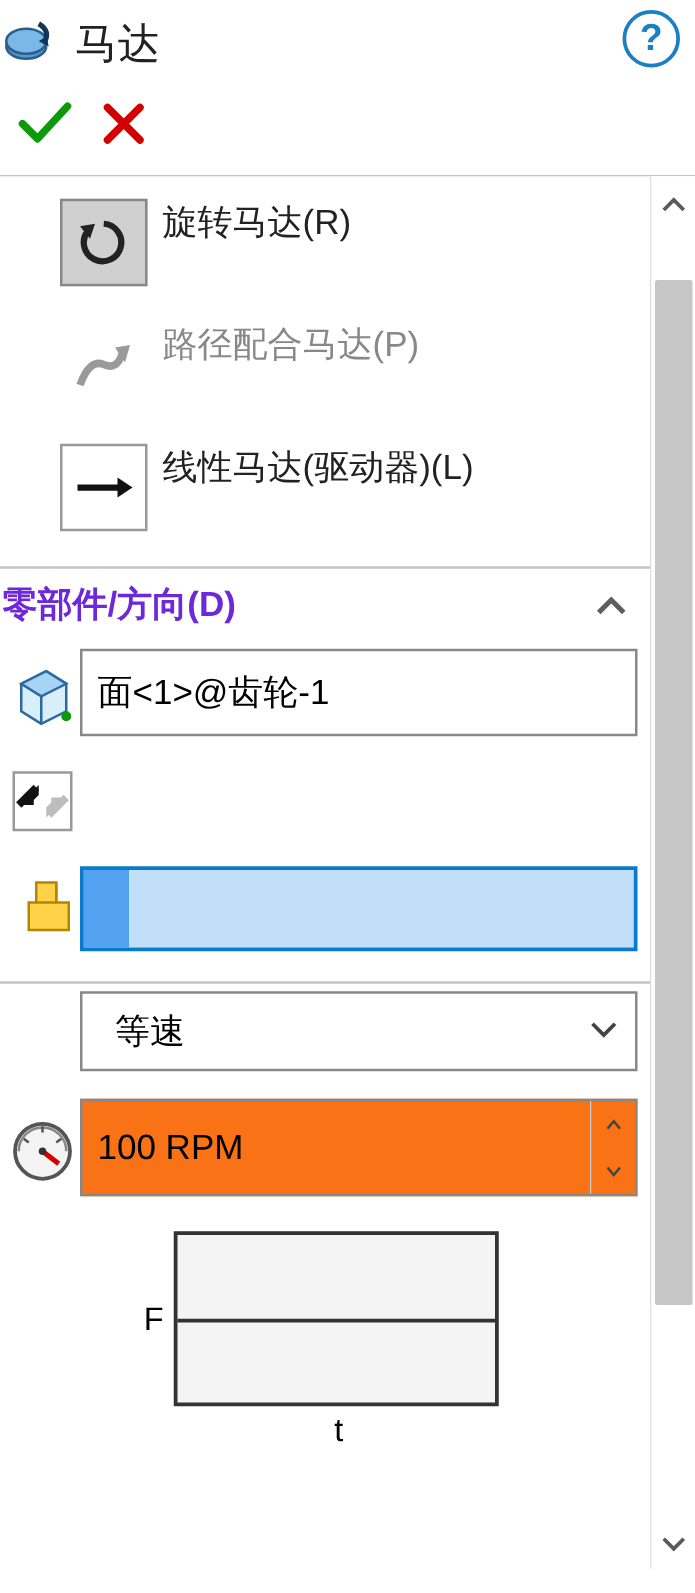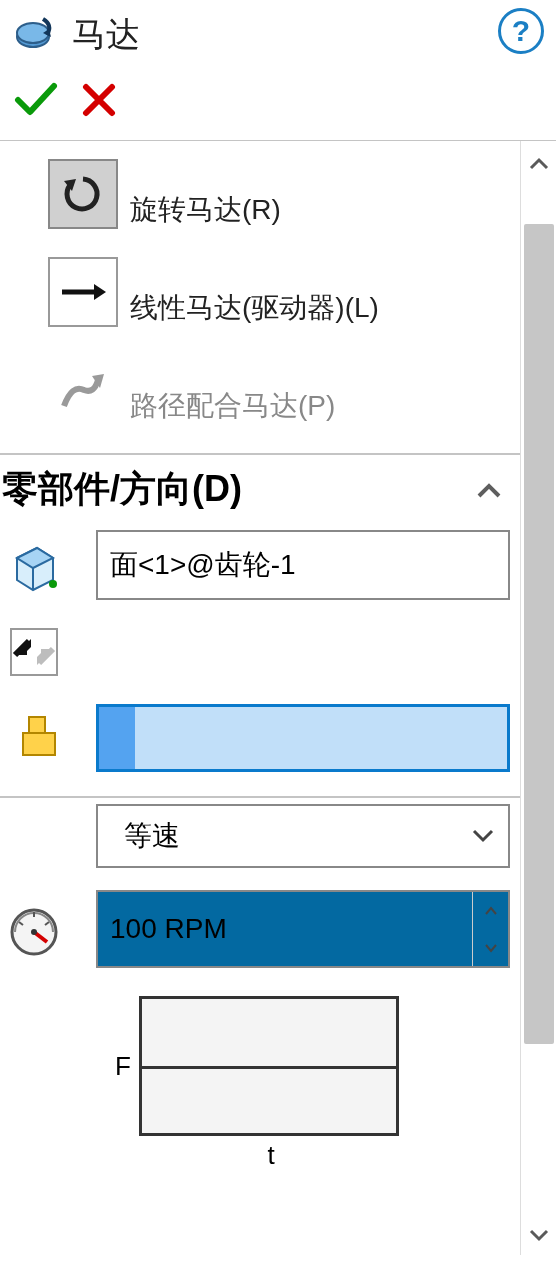--- a/index.html
+++ b/index.html
@@ -10,21 +10,21 @@
       width: 556px;
       height: 1274px;
       overflow: hidden;
       position: relative;
     }
     
     
     .header {
       display: flex;
       align-items: center;
-      padding: 10px 12px;
+      padding: 10px 0;
       position: relative;
     }
     .title-icon {
       width: 50px;
       height: 50px;
       margin-right: 10px;
       display: flex;
       align-items: center;
       justify-content: center;
     }
@@ -98,21 +98,21 @@
       border-radius: 2px;
     }
     
     
     .motor-types {
       padding: 18px 10px 18px 30px;
       border-bottom: 2px solid #c4c4c4;
     }
     .motor-option {
       display: flex;
-      align-items: flex-end;
+      align-items: flex-start;
       margin-bottom: 28px;
       cursor: pointer;
       padding-left: 18px;
     }
     .motor-option:last-child { margin-bottom: 10px; }
     .motor-icon-box {
       width: 70px;
       height: 70px;
       border: 2px solid #999;
       display: flex;
@@ -136,38 +136,38 @@
       border-bottom: 2px solid #c4c4c4;
     }
     .section-header {
       display: flex;
       align-items: center;
       justify-content: space-between;
       padding: 10px 18px 10px 2px;
       cursor: pointer;
     }
     .section-title {
-      font-size: 36px;
+      font-size: 28px;
       font-weight: bold;
-      color: #000000;
+      color: #6d28d9;
     }
     .collapse-caret {
       font-size: 28px;
       color: #5e5e5e;
     }
     .section-body {
       padding: 6px 10px 18px 4px;
     }
     
     
     .field-row {
       display: flex;
       align-items: center;
       margin-bottom: 22px;
-      gap: 32px;
+      gap: 0;
     }
     .field-icon {
       width: 60px;
       height: 60px;
       display: flex;
       align-items: center;
       justify-content: center;
       flex-shrink: 0;
     }
     .text-input {
@@ -200,21 +200,21 @@
       min-width: 0;
     }
     .select-text { font-size: 28px; margin-left: 12px; }
     .select-caret { font-size: 20px; color: #444; }
     
     .spinner-wrap {
       flex: 1;
       height: 78px;
       border: 2px solid #888;
       display: flex;
-      background: #0369a1;
+      background: #f97316;
       min-width: 0;
     }
     .spinner-val {
       flex: 1;
       display: flex;
       align-items: center;
       padding-left: 12px;
       font-size: 28px;
     }
     .spinner-btns {
@@ -304,36 +304,36 @@
       <div class="motor-option">
         <div class="motor-icon-box active">
           <svg width="46" height="46" viewBox="0 0 46 46">
             <path d="M 23 8 A 15 15 0 1 1 10 14" fill="none" stroke="#222" stroke-width="5"></path>
             <polygon points="4,10 16,8 12,20" fill="#222"></polygon>
           </svg>
         </div>
         <span class="motor-label">旋转马达(R)</span>
       </div>
       <div class="motor-option">
+        <div class="motor-icon-box no-border">
+          <svg width="50" height="44" viewBox="0 0 50 44">
+            <path d="M 6 38 Q 14 16 26 22 Q 36 26 40 12" fill="none" stroke="#9a9a9a" stroke-width="6"></path>
+            <polygon points="34,8 46,6 42,20" fill="#9a9a9a"></polygon>
+          </svg>
+        </div>
+        <span class="motor-label disabled">路径配合马达(P)</span>
+      </div>
+      <div class="motor-option">
         <div class="motor-icon-box">
           <svg width="50" height="20" viewBox="0 0 50 20">
             <line x1="4" y1="10" x2="38" y2="10" stroke="#111" stroke-width="5"></line>
             <polygon points="36,2 48,10 36,18" fill="#111"></polygon>
           </svg>
         </div>
         <span class="motor-label">线性马达(驱动器)(L)</span>
-      </div>
-      <div class="motor-option">
-        <div class="motor-icon-box no-border">
-          <svg width="50" height="44" viewBox="0 0 50 44">
-            <path d="M 6 38 Q 14 16 26 22 Q 36 26 40 12" fill="none" stroke="#9a9a9a" stroke-width="6"></path>
-            <polygon points="34,8 46,6 42,20" fill="#9a9a9a"></polygon>
-          </svg>
-        </div>
-        <span class="motor-label disabled">路径配合马达(P)</span>
       </div>
     </div>
 
     <div class="section">
       <div class="section-header">
         <span class="section-title">零部件/方向(D)</span>
         <span class="collapse-caret">
           <svg width="26" height="16" viewBox="0 0 26 16">
               <path d="M 3 13 L 13 3 L 23 13" fill="none" stroke="#5e5e5e" stroke-width="4"></path>
             </svg>

